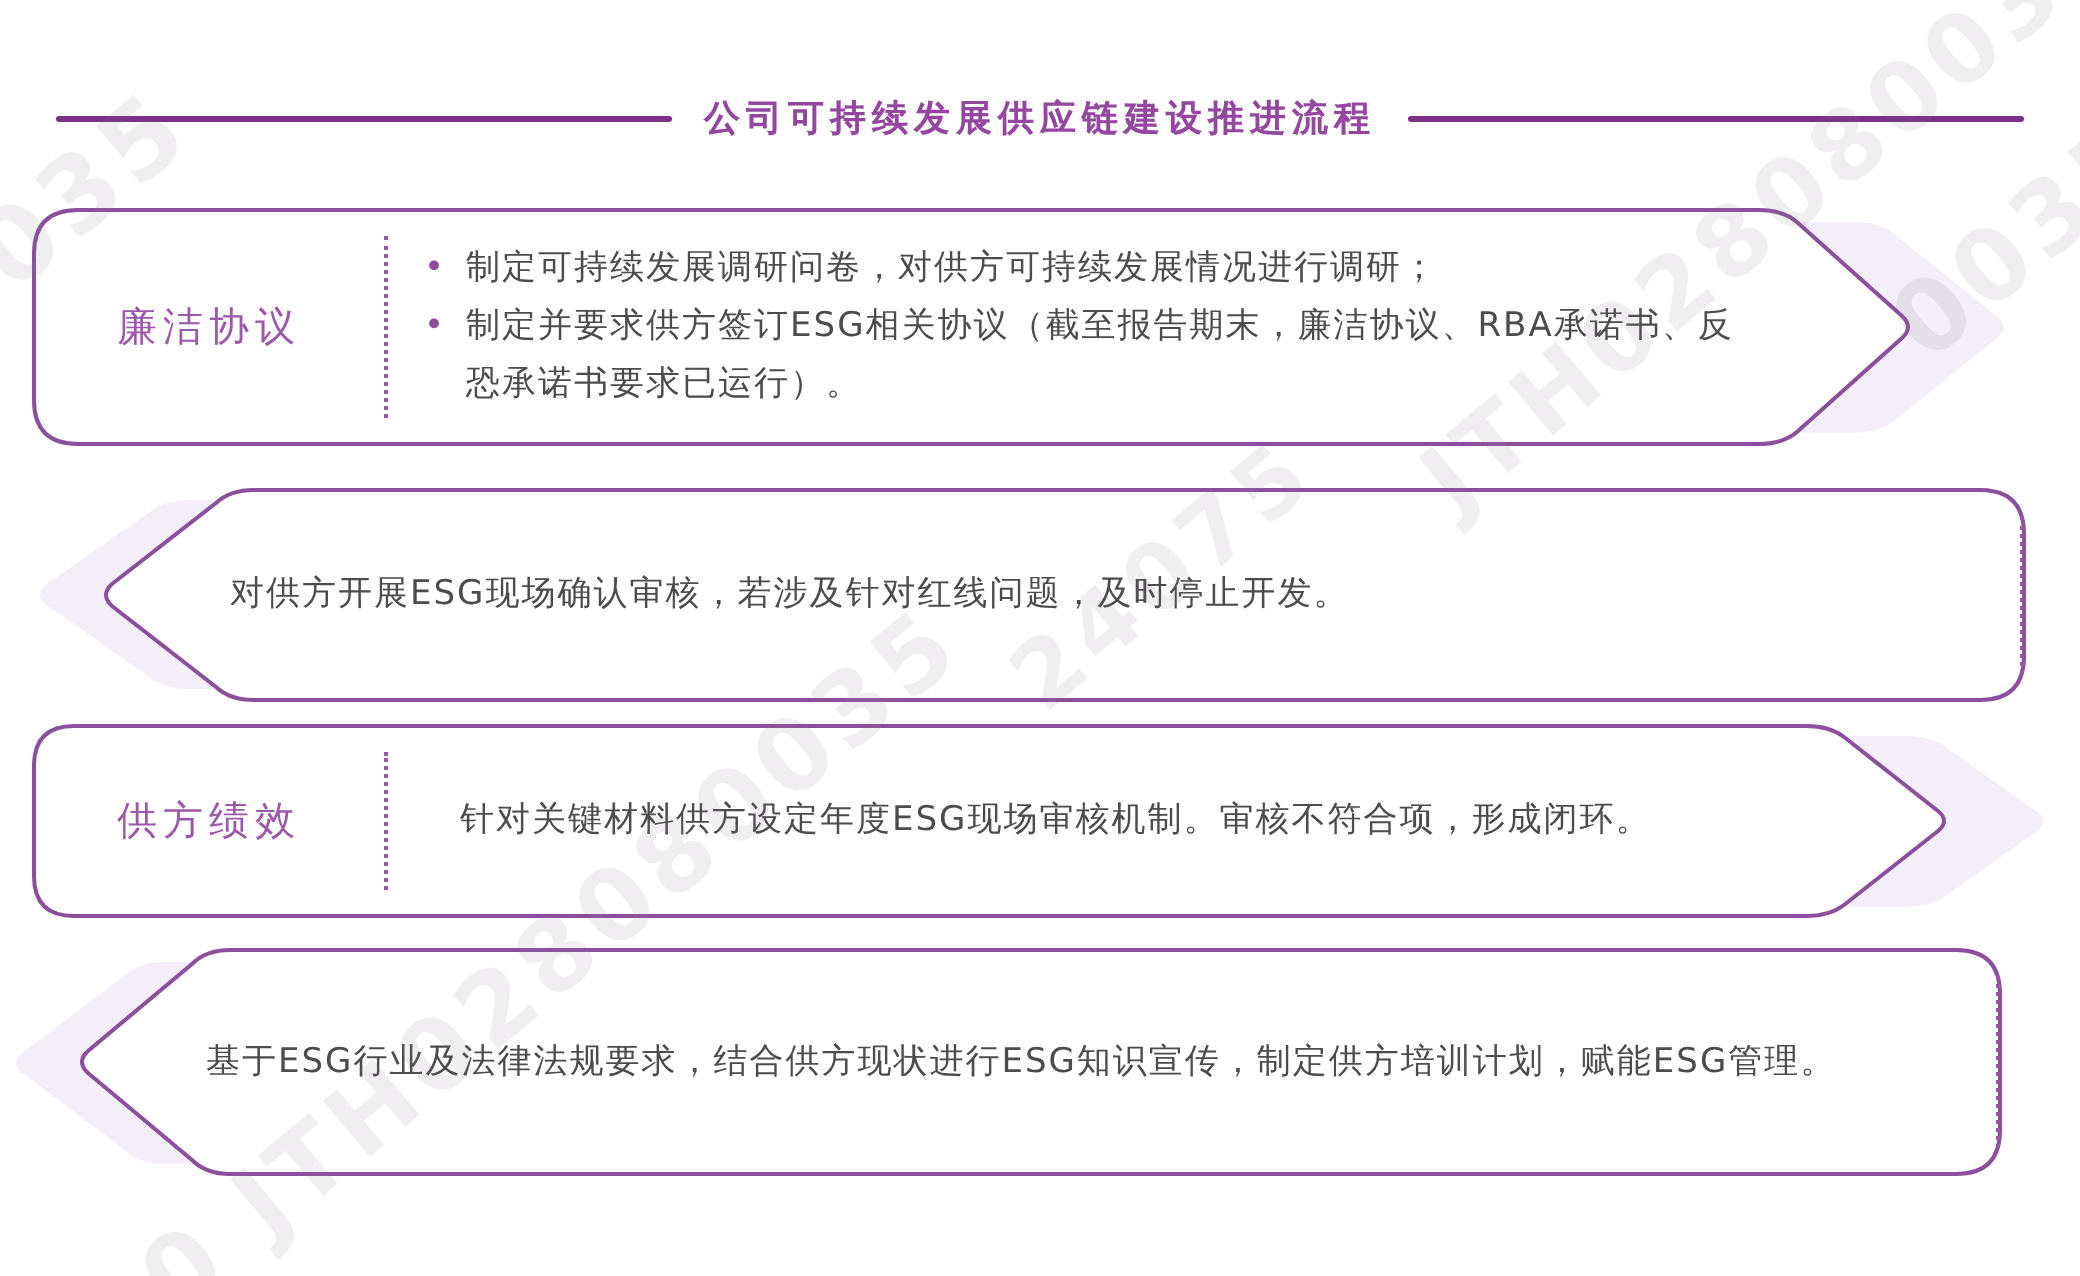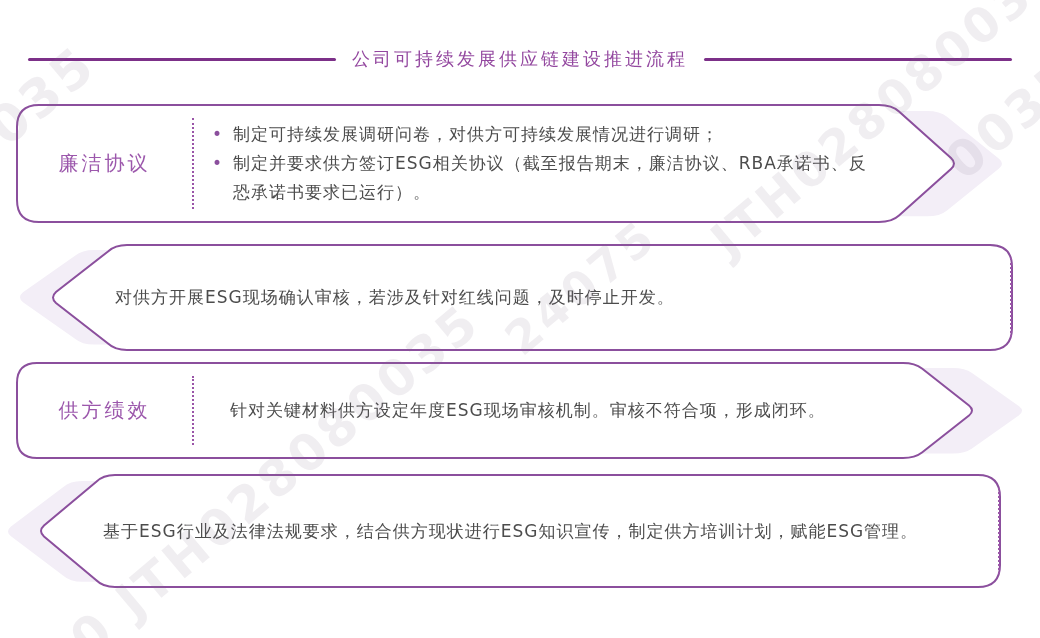--- a/index.html
+++ b/index.html
@@ -12,21 +12,21 @@
   }
 
   
   .title-bar {
     position:absolute; top:47px; left:0; width:100%;
     display:flex; align-items:center; justify-content:center;
     z-index:2;
   }
   .title-rule { height:3px; width:308px; background:#7c3088; border-radius:2px; }
   .title-text {
-    margin:0 16px; color:#93479f; font-size:18px; font-weight:normal;
+    margin:0 16px; color:#93479f; font-size:18px; font-weight:bold;
     letter-spacing:3px; white-space:nowrap;
   }
 
   
   .stage { position:absolute; z-index:1; }
   .stage svg { position:absolute; left:0; top:0; width:100%; height:100%; overflow:visible; }
   .stage-content { position:absolute; inset:0; z-index:2; display:flex; align-items:stretch; }
 
   .stage-label {
     display:flex; align-items:center; justify-content:center;

